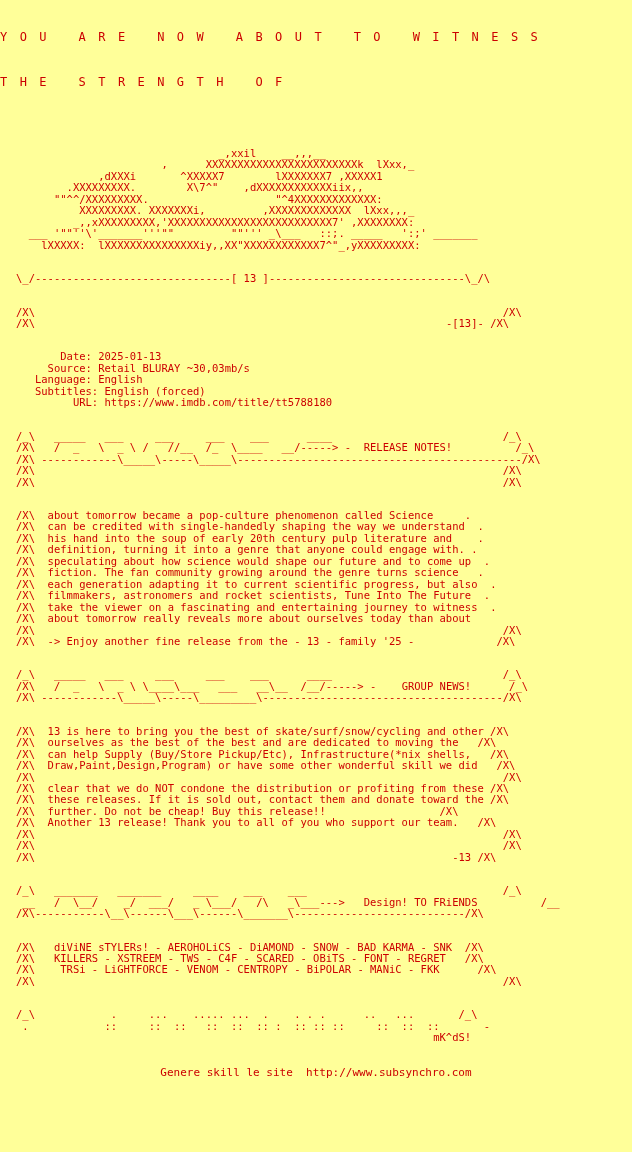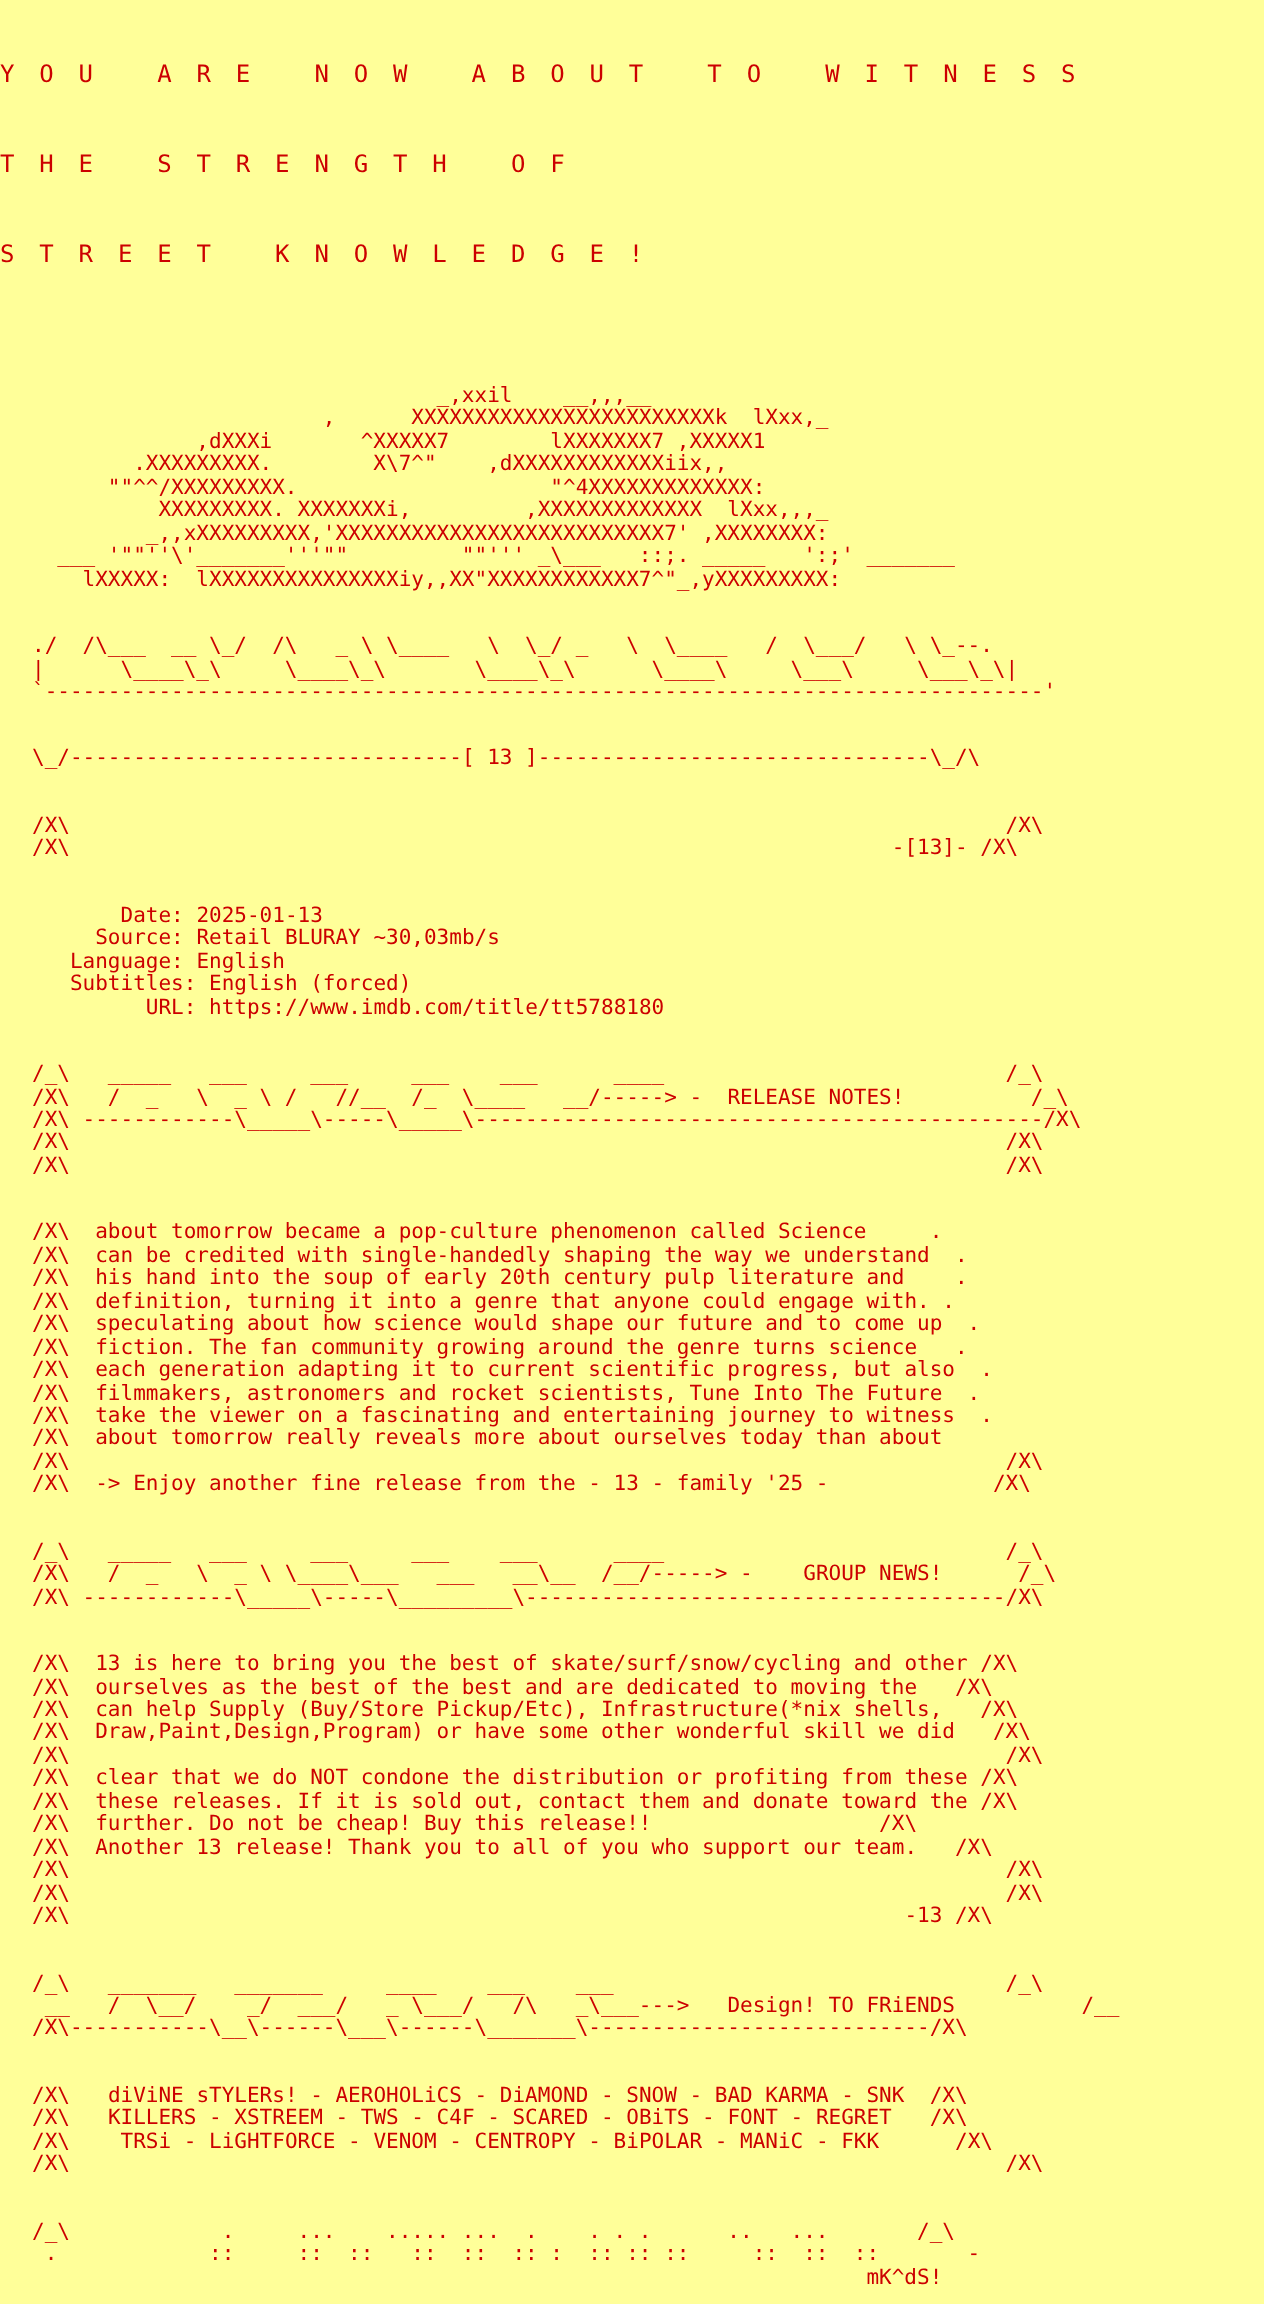--- a/index.html
+++ b/index.html
@@ -46,38 +46,34 @@
   .spacer { height: 6px; }
 </style>
 </head>
 <body>
 
 <div>
 
   <div class="center-head">
     <span class="block">Y O U   A R E   N O W   A B O U T   T O   W I T N E S S</span>
     <span class="block">T H E   S T R E N G T H   O F</span>
-    <span class="block">S T R E E T   K N O W L E D G E !</span>
   </div>
 
   <div class="spacer"></div>
 
   <pre class="nfo">                                _,xxil    __,,,__
                        ,      XXXXXXXXXXXXXXXXXXXXXXXXk  lXxx,_
              ,dXXXi       ^XXXXX7        lXXXXXXX7 ,XXXXX1
         .XXXXXXXXX.        X\7^"    ,dXXXXXXXXXXXXiix,,
       ""^^/XXXXXXXXX.                    "^4XXXXXXXXXXXXX:
           XXXXXXXXX. XXXXXXXi,         ,XXXXXXXXXXXXX  lXxx,,,_
          _,,xXXXXXXXXX,'XXXXXXXXXXXXXXXXXXXXXXXXXX7' ,XXXXXXXX:
   ___ '""''\'_______'''""         ""''' _\___   ::;. _____   ':;' _______
     lXXXXX:  lXXXXXXXXXXXXXXXiy,,XX"XXXXXXXXXXXX7^"_,yXXXXXXXXX:</pre>
 
-  <pre class="nfo">./  /\___  __ \_/  /\   _ \ \____   \  \_/ _   \  \____   /  \___/   \ \_--.
-|      \____\_\     \____\_\       \____\_\      \____\     \___\     \___\_\|
-`-------------------------------------------------------------------------------'</pre>
 
   <pre class="nfo"><span>\_/</span><span>-------------------------------</span><span>[ 13 ]</span><span>-------------------------------</span><span>\_/\</span></pre>
 
   <pre class="nfo">/X\                                                                          /X\
 /X\                                                                 <span>-[13]- /X\</span></pre>
 
   <pre class="nfo">       <span>Date:</span> <span>2025-01-13</span>
      <span>Source:</span> <span>Retail BLURAY ~30,03mb/s</span>
    <span>Language:</span> <span>English</span>
    <span>Subtitles:</span> <span>English (forced)</span>

